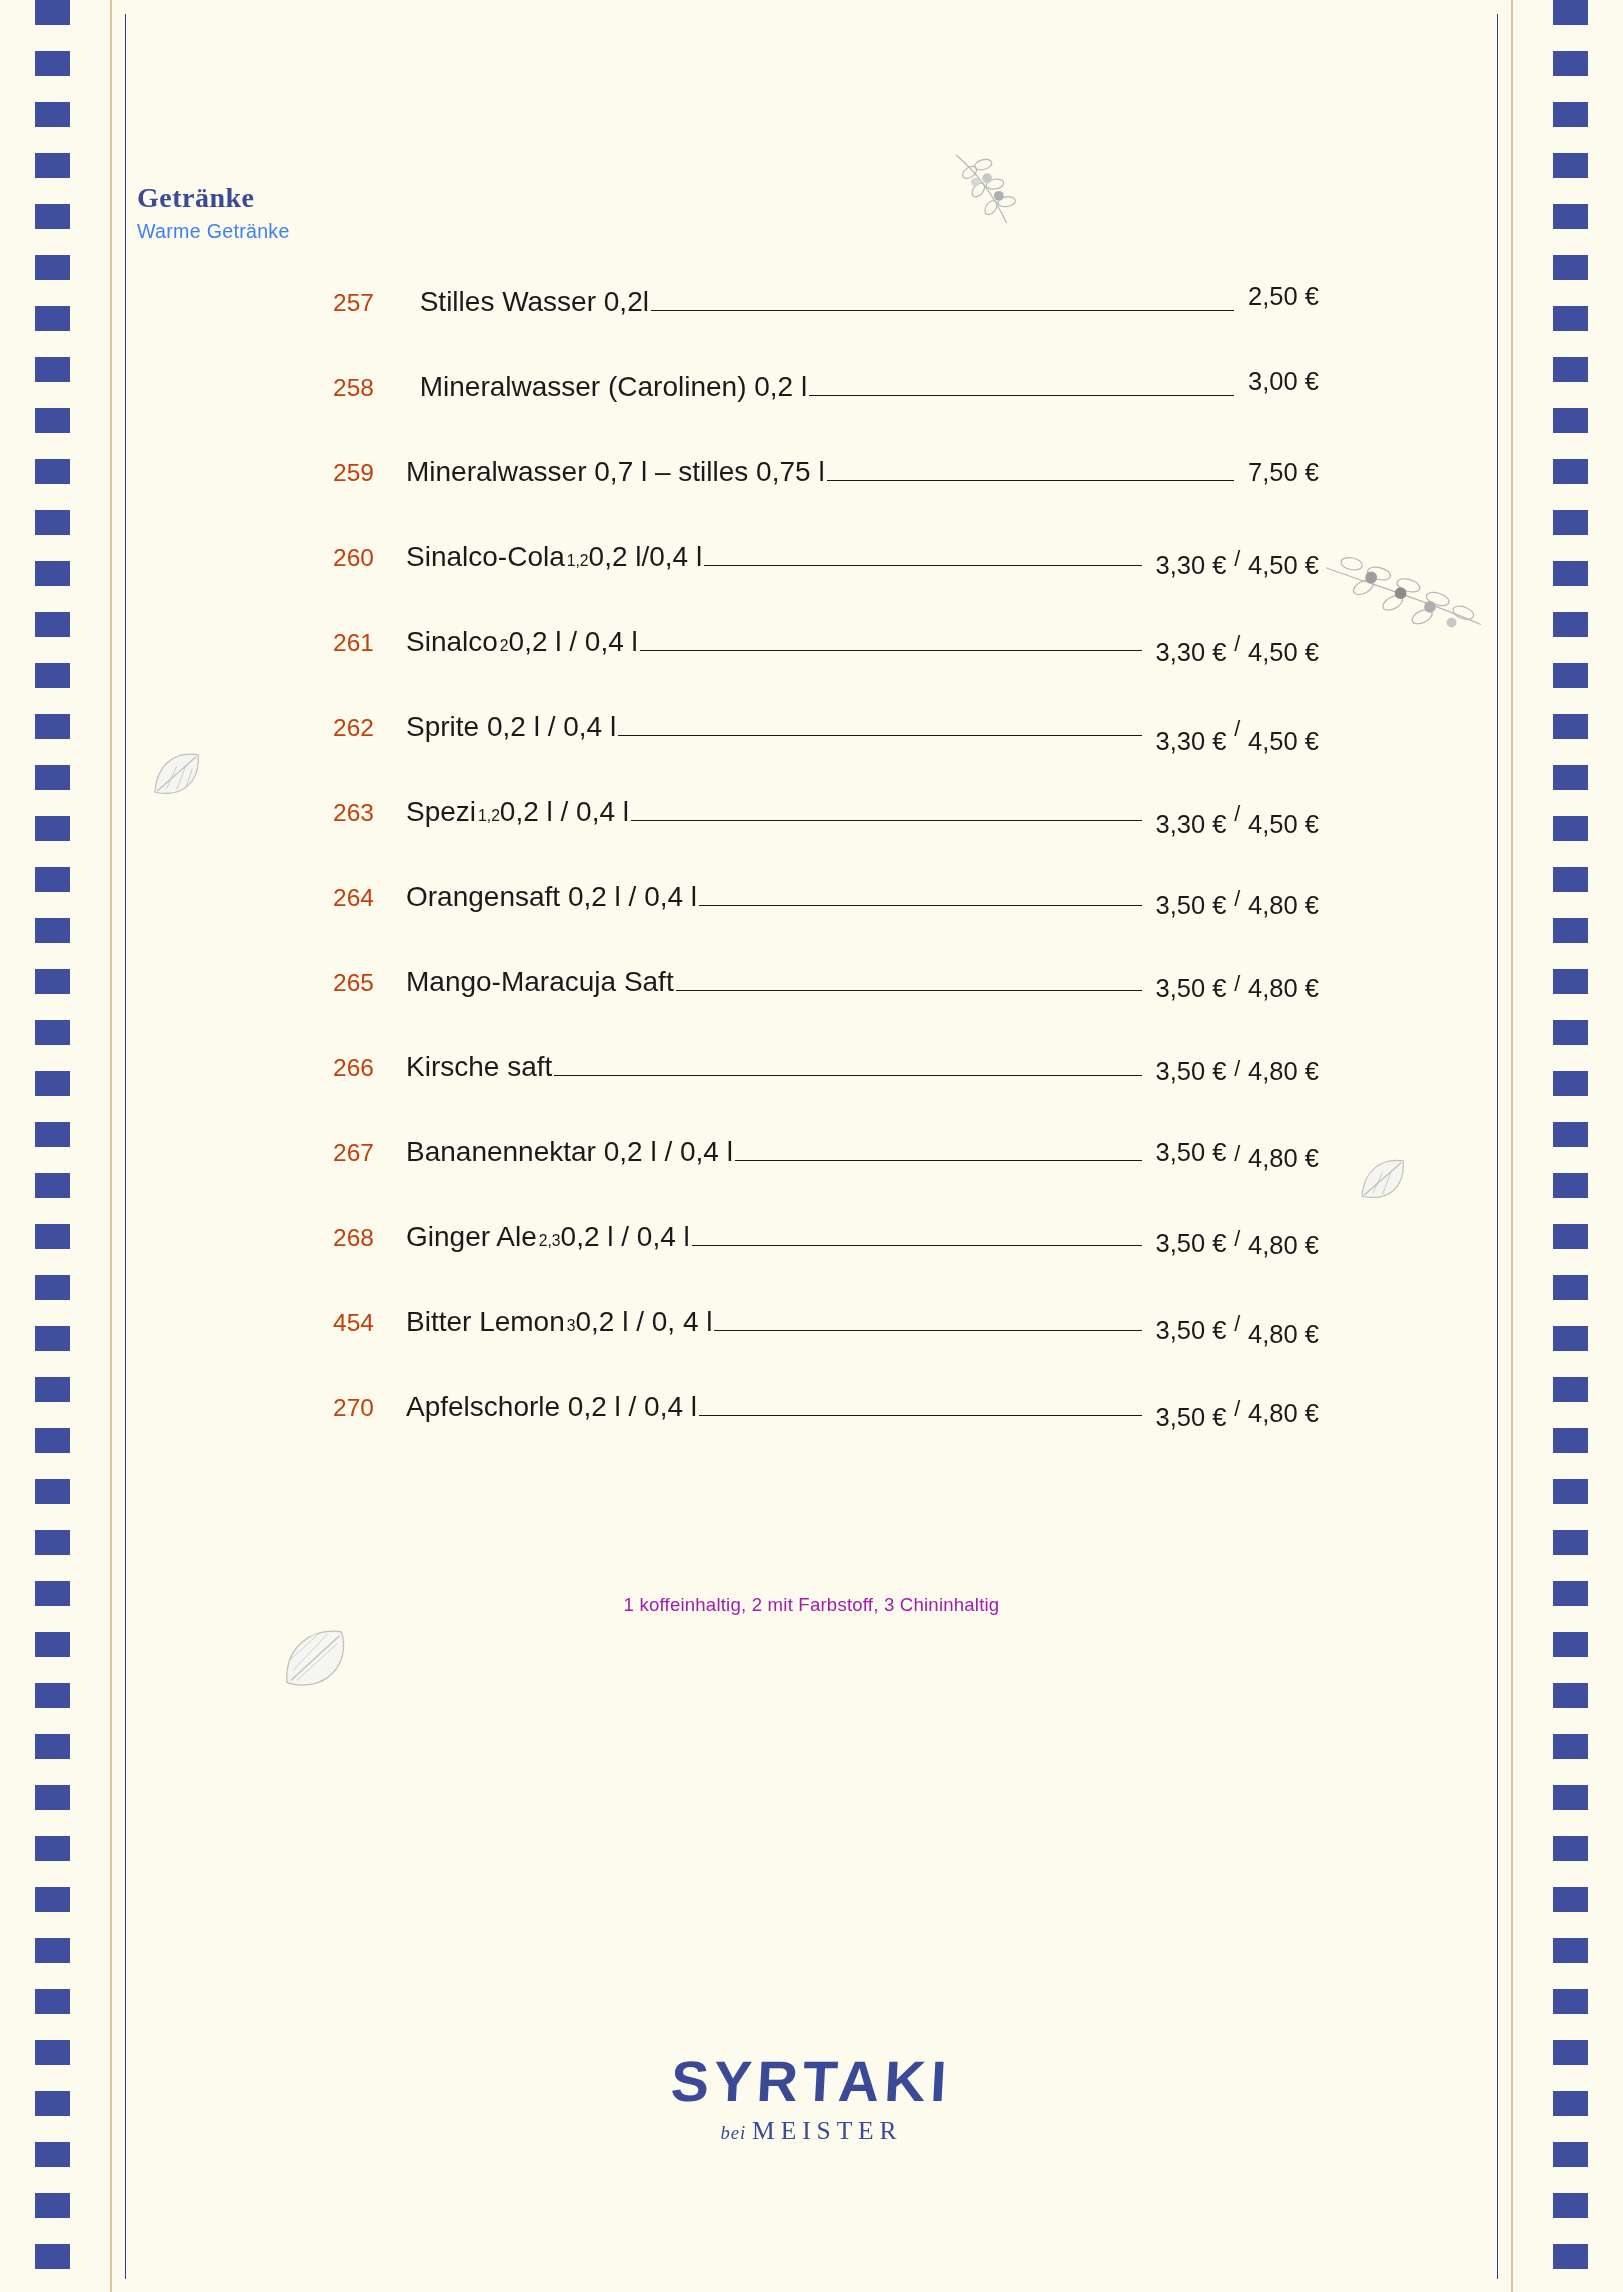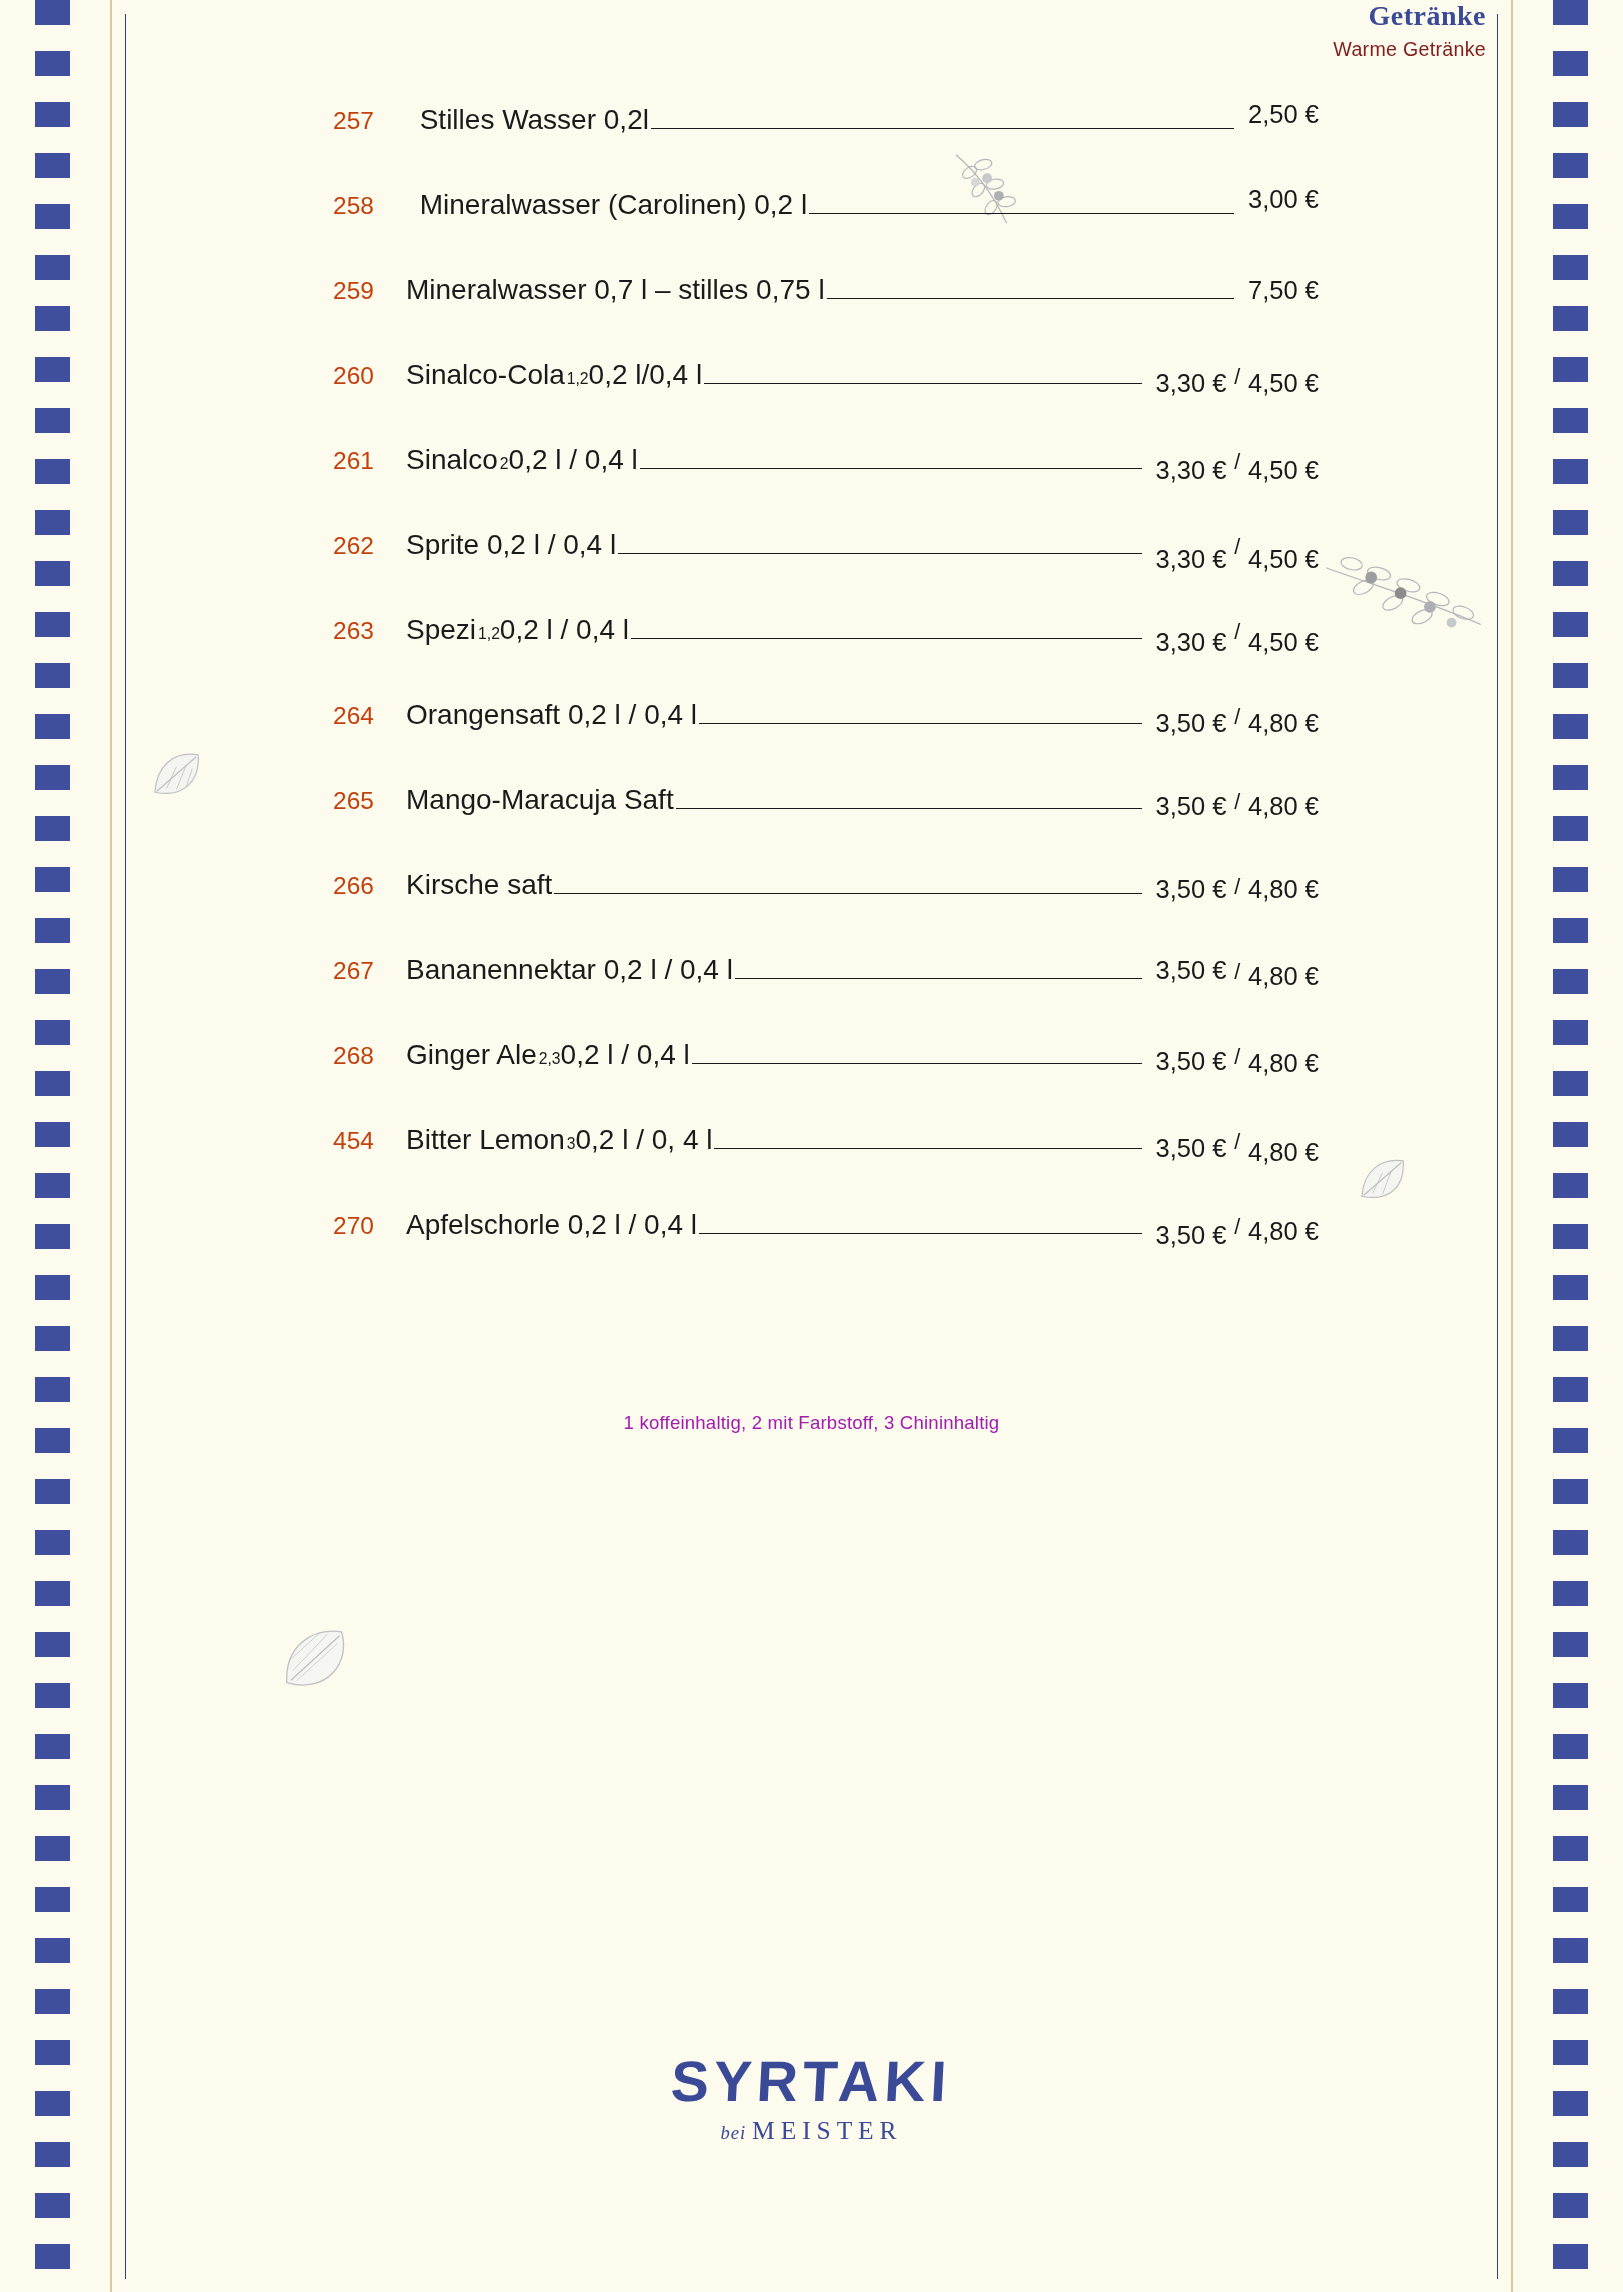--- a/index.html
+++ b/index.html
@@ -60,36 +60,37 @@
   .content {
     position: absolute;
     left: 137px;
     right: 137px;
     top: 0;
     bottom: 0;
   }
 
   
   .heading {
-    text-align: right;
+    text-align: left;
+    margin-top: 182px;
   }
   .heading h1 {
     margin: 0;
     font-family: "Liberation Serif", serif;
     font-size: 28px;
     font-weight: bold;
     letter-spacing: 0.5px;
     color: #3a4a96;
   }
   .heading h2 {
     margin: 5.9px 0 0 0;
     font-size: 19.6px;
     font-weight: normal;
     letter-spacing: 0.3px;
-    color: #7f1d1d;
+    color: #3b82f6;
   }
 
   
   .menu {
     margin-top: 43px;
     padding-left: 196px;
     padding-right: 167px;
   }
   .item {
     display: flex;

